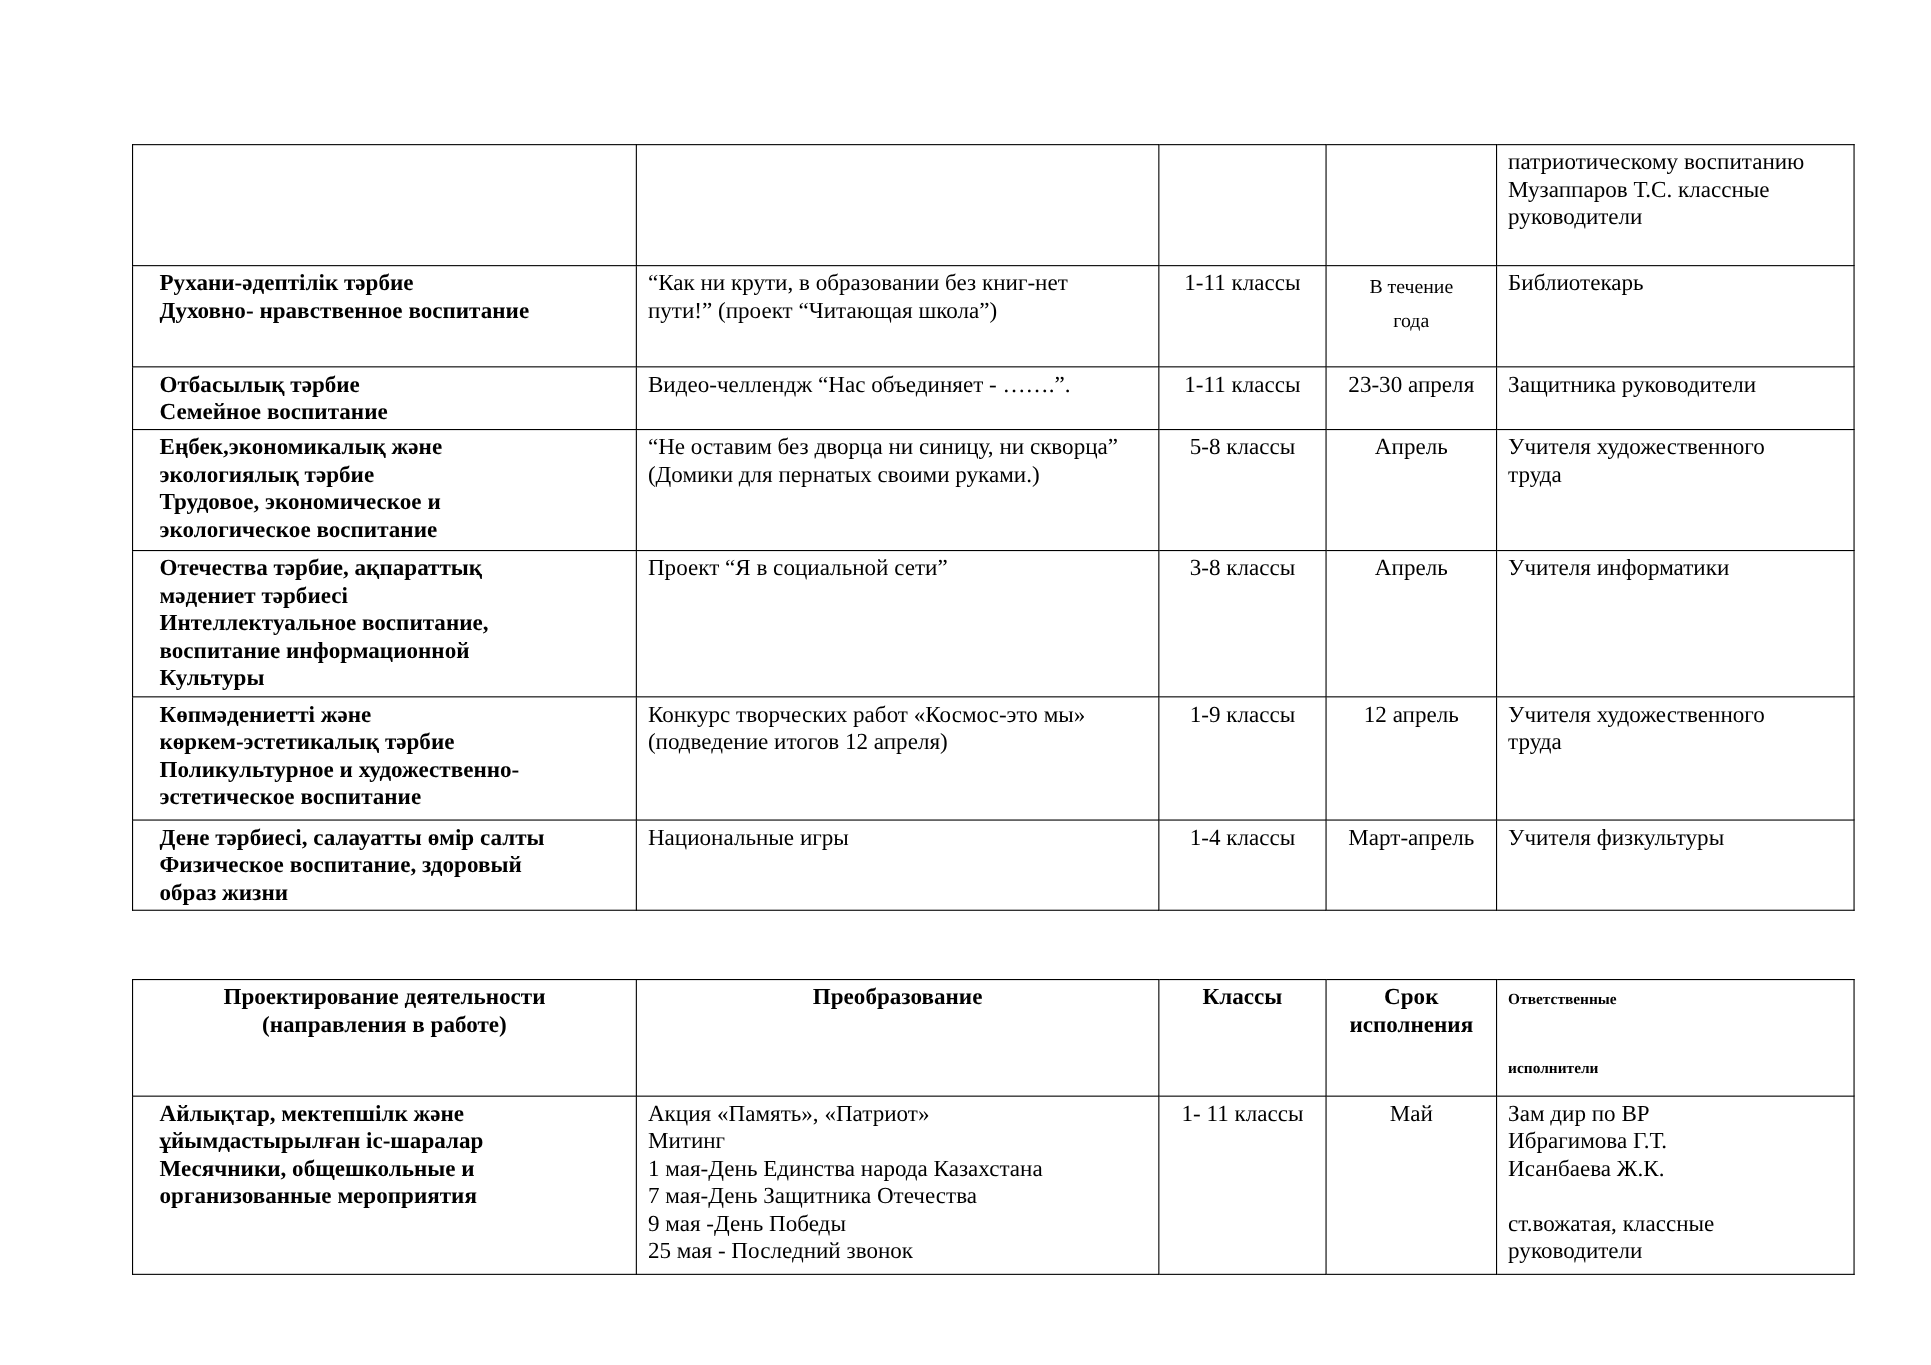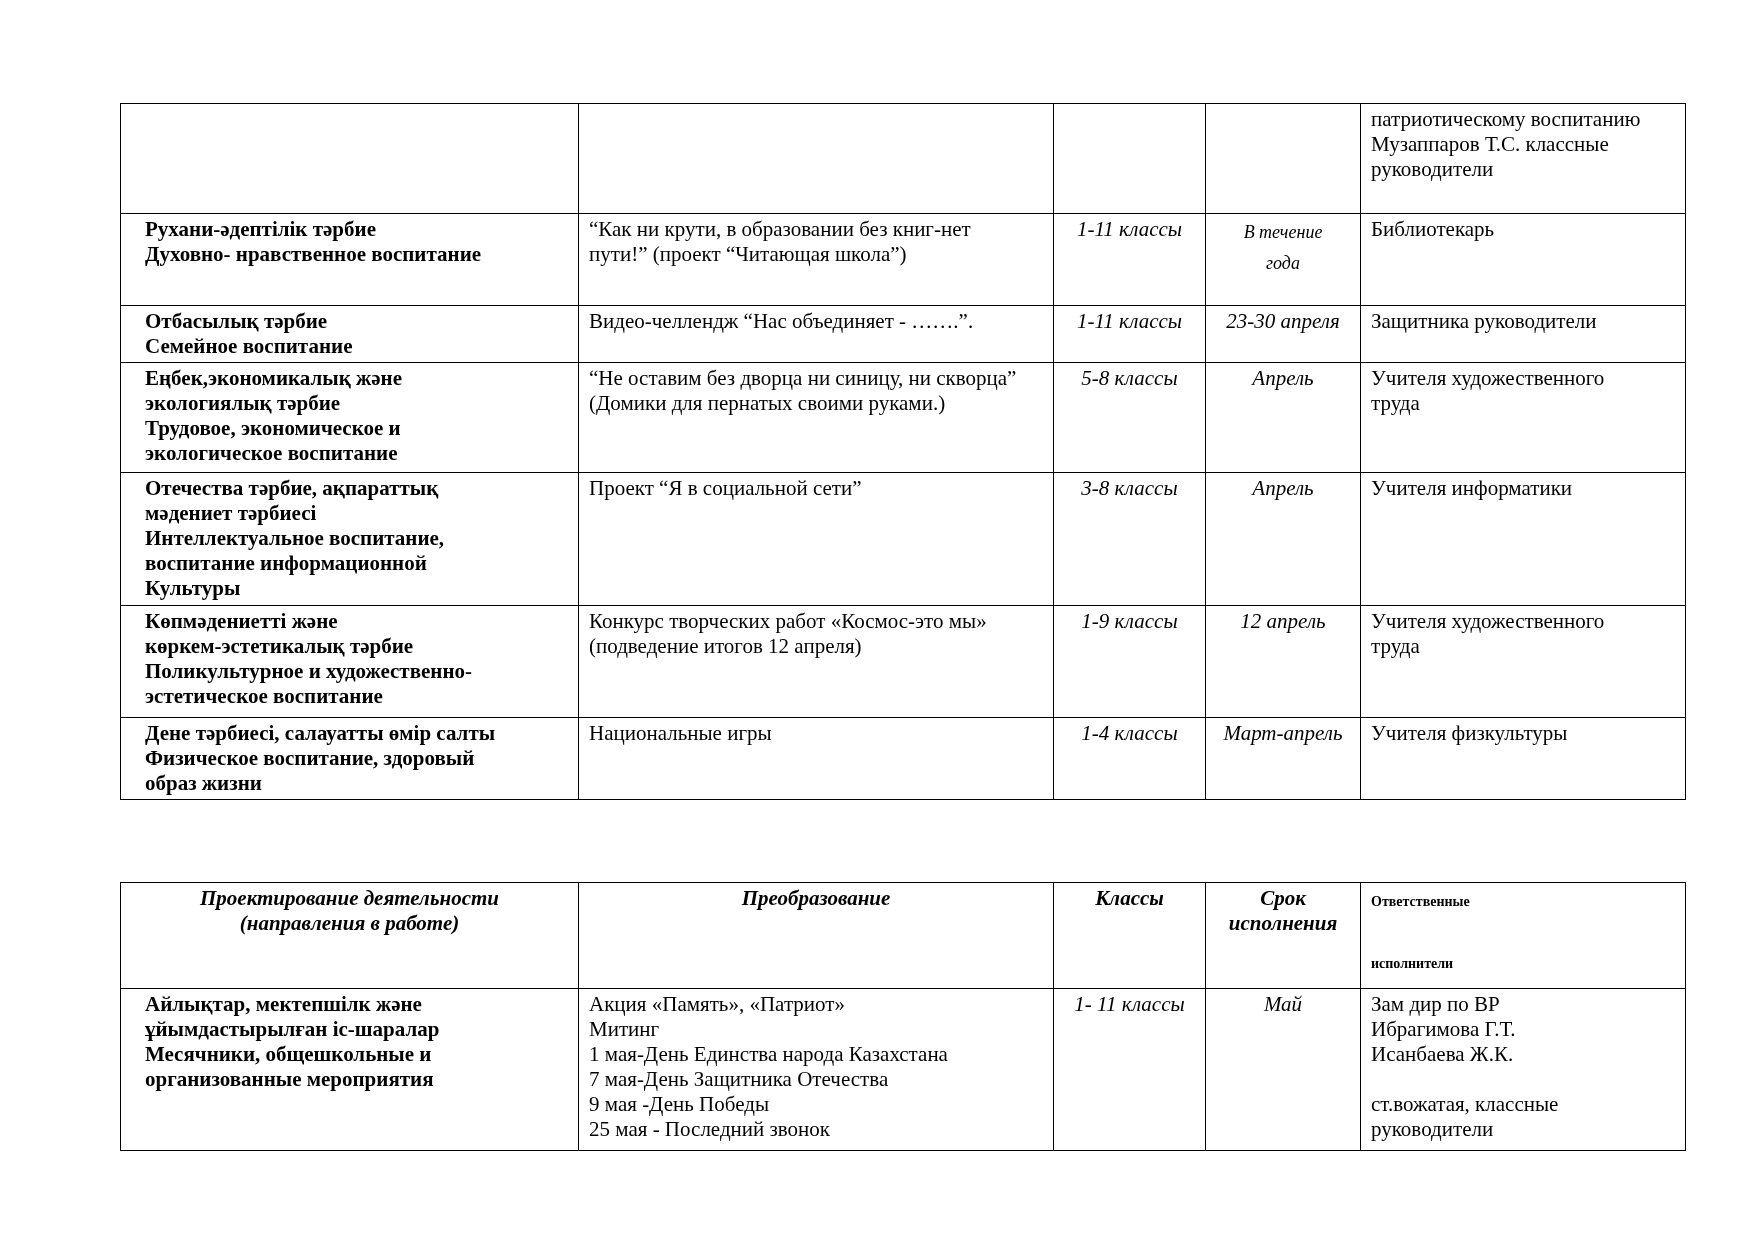--- a/index.html
+++ b/index.html
@@ -1,28 +1,28 @@
 <!DOCTYPE html>
 <html><head>
 <meta charset="utf-8">
 <style>
   html,body{margin:0;padding:0;background:#ffffff;}
   body{width:1755px;height:1241px;position:relative;overflow:hidden;
        font-family:"Liberation Serif","DejaVu Serif",serif;color:#000;}
   .page{position:absolute;inset:0;background:#fff;}
-  table{border-collapse:collapse;table-layout:fixed;position:absolute;left:120px;}
+  table{border-collapse:collapse;table-layout:fixed;position:absolute;left:120px;margin-top:28px;}
   td{border:1.5px solid #000;vertical-align:top;padding:3px 10px;
      font-size:21px;line-height:25px;white-space:pre-line;}
   .b{font-weight:bold;padding-left:24px;}
-  .c{text-align:center;font-style:italic;}
+  .c{text-align:center;}
   .big{font-size:18px;line-height:31px;}
   .hdr{font-weight:bold;}
   .hdr-big{font-size:14px;line-height:31px;font-weight:bold;}
   #table-april{top:103px;}
-  #table-may{top:882px;}
+  #table-may{top:862px;}
   .section-heading{position:absolute;left:120px;top:812px;width:1435px;
      text-align:center;font-size:22px;font-weight:bold;line-height:28px;}
 </style>
 </head>
 <body>
 
 <div class="page">
 
   <table id="table-april">
     <colgroup>

